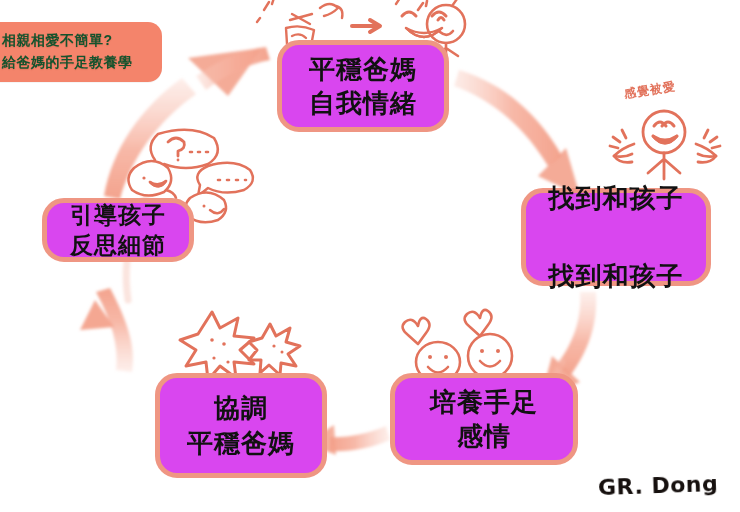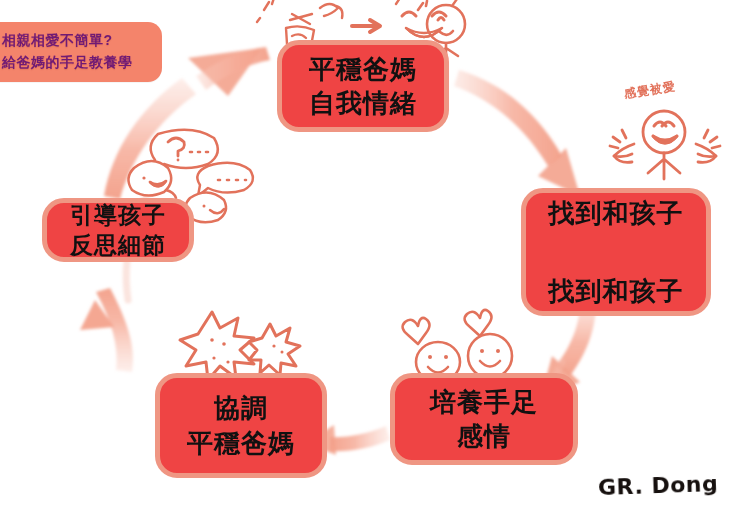--- a/index.html
+++ b/index.html
@@ -28,54 +28,54 @@
     background: #f4846b;
     border-radius: 10px 14px 14px 10px;
     box-shadow: 0 1px 0 rgba(0,0,0,0.04);
     display: flex;
     flex-direction: column;
     justify-content: center;
     padding-left: 16px;
     box-sizing: border-box;
   }
   .title-line {
-    color: #701a75;
+    color: #14532d;
     font-size: 14px;
     font-weight: bold;
     letter-spacing: 0.5px;
     line-height: 1.55;
     white-space: nowrap;
     text-shadow: 0 1px 1px rgba(180,70,50,0.25);
   }
 
   
   .node {
     position: absolute;
     box-sizing: border-box;
     border: 5px solid #ef9683;
     border-radius: 22px;
-    background: #ef4444;
+    background: #d946ef;
     display: flex;
     flex-direction: column;
     align-items: center;
     justify-content: center;
     z-index: 6;
   }
   .node-line {
     color: #111111;
     font-size: 26px;
     font-weight: bold;
     line-height: 1.32;
     white-space: nowrap;
     letter-spacing: 1px;
   }
   .node.small .node-line { font-size: 23px; }
 
   .node-top    { left: 277px; top: 40px;  width: 172px; height: 92px; }
-  .node-right  { left: 521px; top: 188px; width: 190px; height: 128px; gap: 44px; }
+  .node-right  { left: 521px; top: 188px; width: 190px; height: 98px; gap: 44px; }
   .node-bottomright { left: 390px; top: 373px; width: 188px; height: 92px; }
   .node-bottomleft  { left: 155px; top: 373px; width: 172px; height: 105px; }
   .node-left   { left: 42px;  top: 198px; width: 152px; height: 64px; }
 
   
   .doodle {
     position: absolute;
     z-index: 4;
   }
   .doodle svg { display: block; overflow: visible; }

